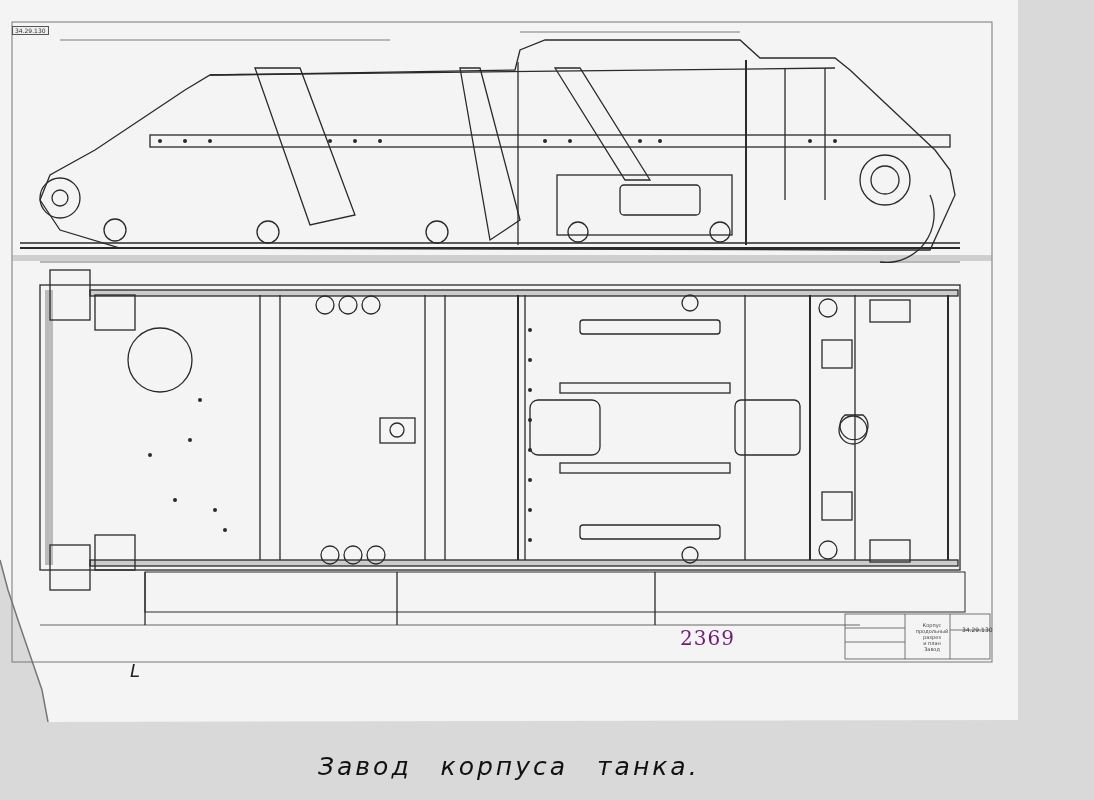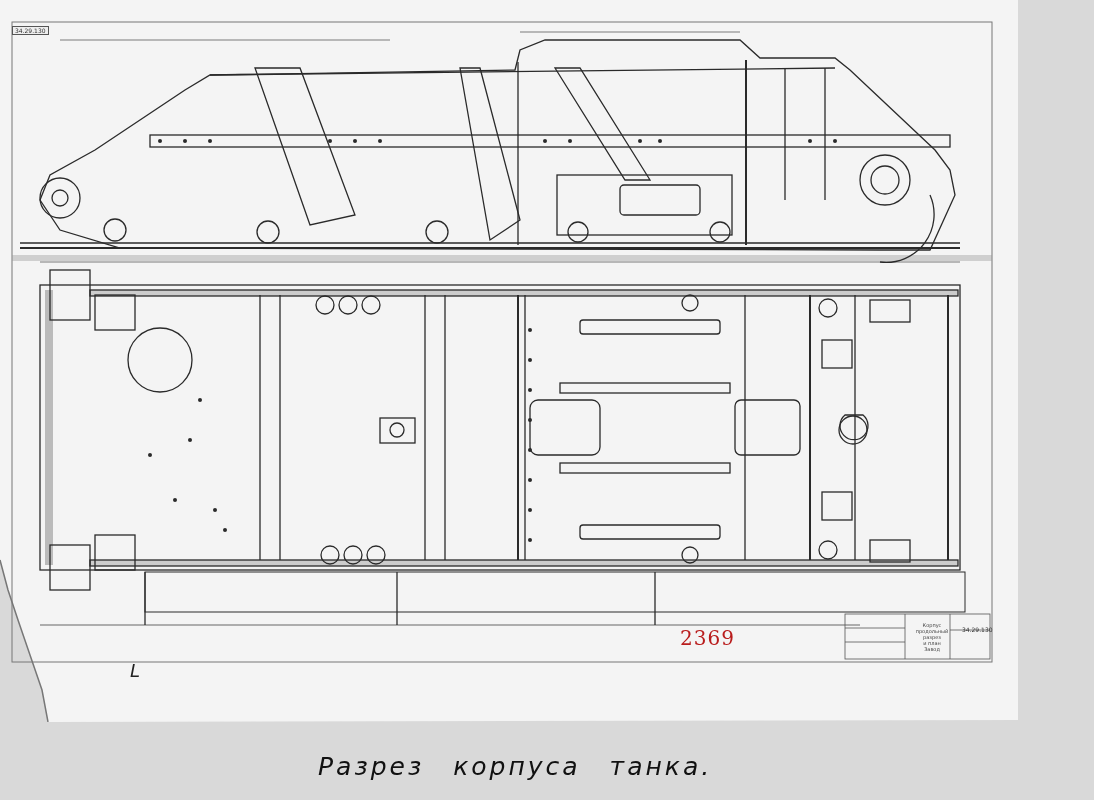--- a/index.html
+++ b/index.html
@@ -1,20 +1,20 @@
 <!DOCTYPE html>
 <html><head>
 <meta charset="utf-8">
 <style>
   html,body{margin:0;padding:0;}
   body{width:1094px;height:800px;background:#dcdcdc;position:relative;overflow:hidden;font-family:"DejaVu Sans",sans-serif;}
   .backdrop{position:absolute;inset:0;background:#d9d9d9;}
   .sheet{position:absolute;left:0;top:0;width:1020px;height:722px;}
   .caption{position:absolute;left:318px;top:752px;font-family:"DejaVu Sans",sans-serif;font-style:italic;font-size:25px;letter-spacing:3px;color:#111;word-spacing:18px;}
-  .handnum{position:absolute;left:680px;top:626px;font-family:"DejaVu Serif",serif;font-size:20px;color:#b91c1c;letter-spacing:1px;}
+  .handnum{position:absolute;left:680px;top:626px;font-family:"DejaVu Serif",serif;font-size:20px;color:#701a75;letter-spacing:1px;}
   .corner-id{position:absolute;left:12px;top:26px;font-size:6px;color:#333;border:1px solid #555;padding:0 2px;background:#eee;}
   .tb-num{position:absolute;left:962px;top:626px;font-size:6px;color:#333;}
   .tb-title{position:absolute;left:912px;top:622px;width:40px;font-size:5px;line-height:6px;color:#444;text-align:center;}
   .mark{position:absolute;left:130px;top:660px;font-size:18px;color:#222;font-style:italic;}
 </style>
 </head>
 <body>
 
 <div class="backdrop"></div>
 
@@ -173,13 +173,13 @@
 <div class="corner-id">34.29.130</div>
 <div class="tb-num">34.29.130</div>
 <div class="tb-title">
   <div>Корпус</div>
   <div>продольный разрез</div>
   <div>и план</div>
   <div>Завод</div>
 </div>
 <div class="handnum">2369</div>
 <div class="mark">L</div>
-<div class="caption">Разрез корпуса танка.</div>
+<div class="caption">Завод корпуса танка.</div>
 
 </body></html>

